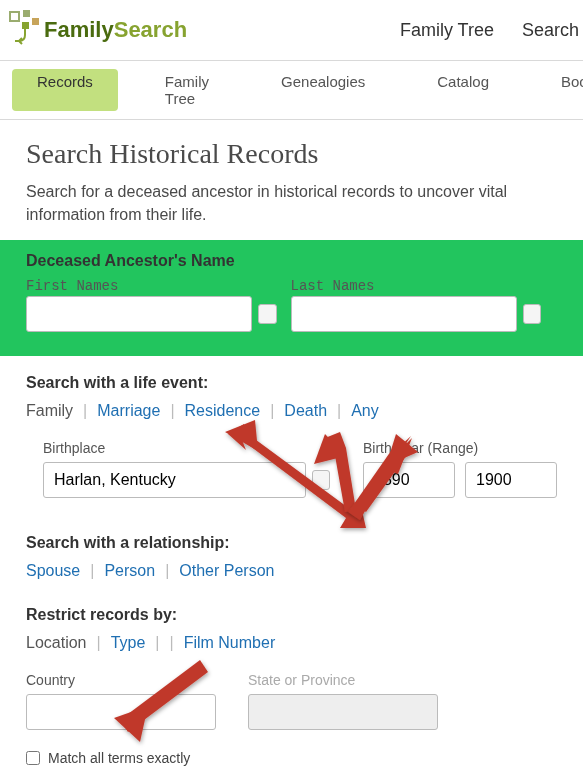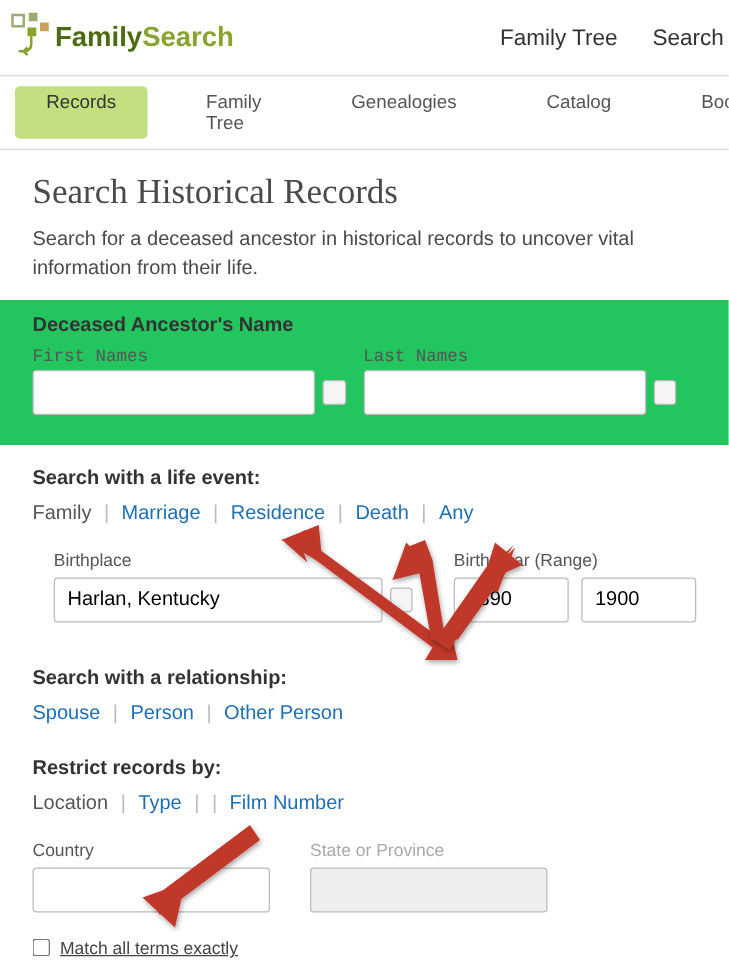--- a/index.html
+++ b/index.html
@@ -34,21 +34,21 @@
   .life-event-row { display: flex; gap: 16px; }
   .life-col { display: flex; flex-direction: column; margin-left: 17px; }
   .life-col label { font-size: 14px; color: #555; margin-bottom: 6px; }
   .year-inputs { display: flex; gap: 10px; }
   .restrict-row { display: flex; gap: 32px; margin-top: 10px; }
   .restrict-col { display: flex; flex-direction: column; }
   .restrict-col label { font-size: 14px; color: #555; margin-bottom: 6px; }
   .restrict-col.disabled label { color: #aaa; }
   .restrict-col input { width: 190px; }
   .restrict-col.disabled input { background: #eee; }
-  .matchrow { display: flex; align-items: center; gap: 8px; margin: 20px 0 22px 0; font-size: 14px; color: #444; text-decoration: underline; }
+  .matchrow { display: flex; align-items: center; gap: 8px; margin: 20px 0 22px 0; font-size: 14px; color: #444; }
   .matchrow input[type=checkbox] { width: 14px; height: 14px; }
   svg.arrows { position: absolute; top: 0; left: 0; pointer-events: none; }
 </style>
 </head>
 <body>
 
 <div class="header">
   <div class="logo-wrap">
     <svg width="32" height="40" viewBox="0 0 32 40">
       <rect x="2" y="2" width="9" height="9" fill="none" stroke="#9aac6f" stroke-width="2"></rect>

